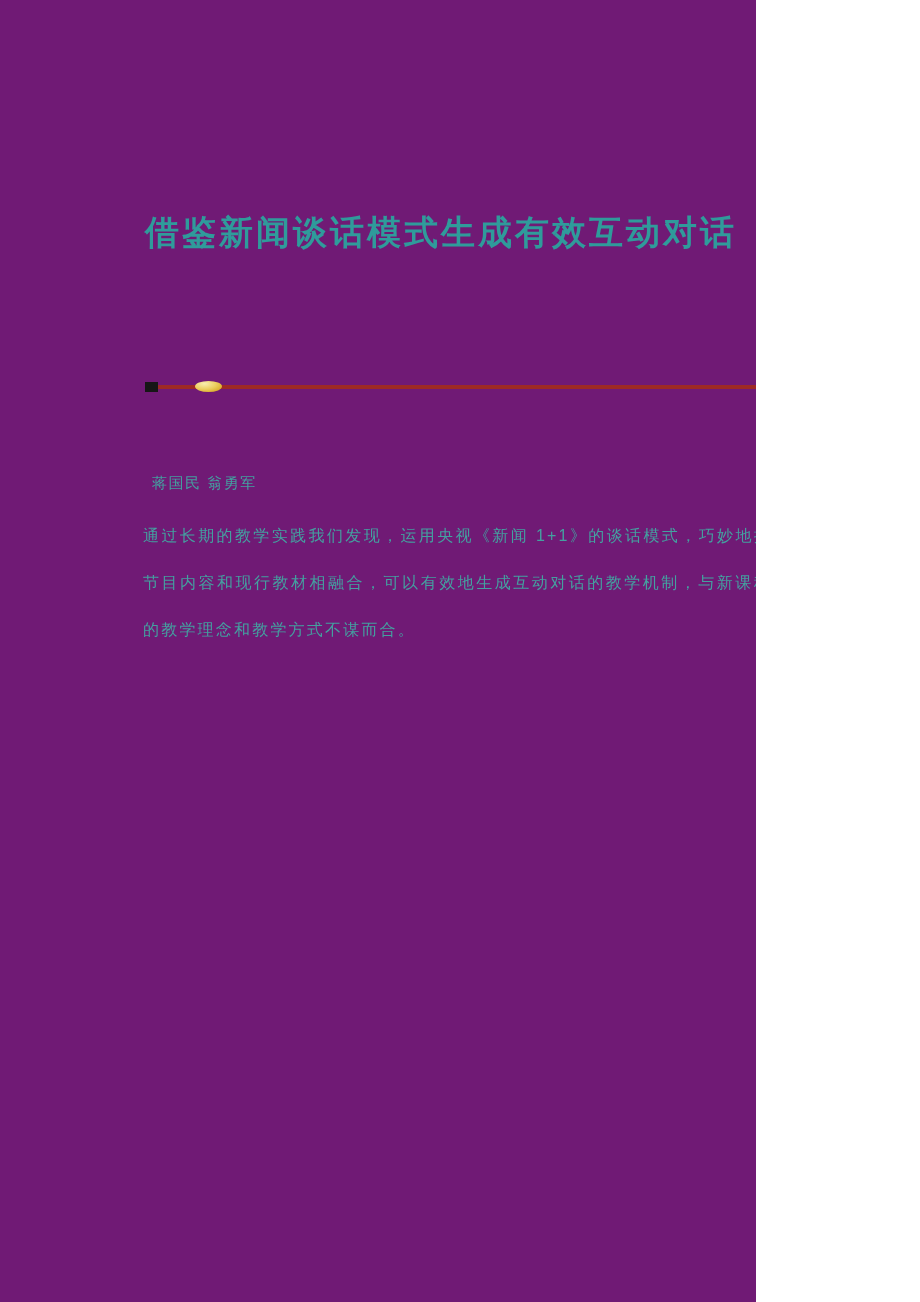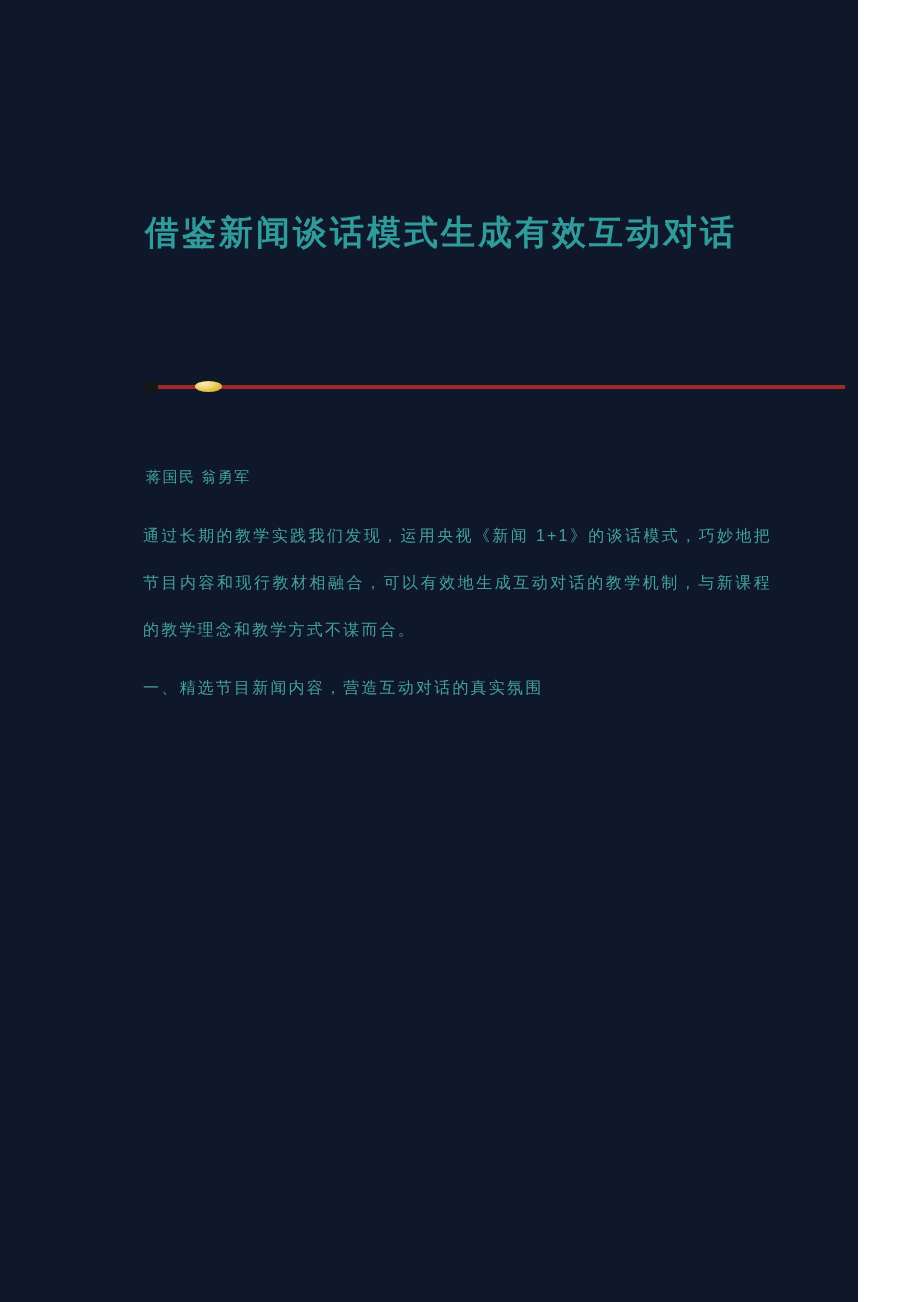--- a/index.html
+++ b/index.html
@@ -2,23 +2,23 @@
 <html><head>
 <meta charset="utf-8">
 <style>
   html, body {
     margin: 0;
     padding: 0;
     background: #ffffff;
   }
   .page {
     position: relative;
-    width: 858px;
+    width: 756px;
     height: 1302px;
-    background: #0f172a;
+    background: #701a75;
     overflow: hidden;
     font-family: "Liberation Sans", sans-serif;
   }
   .title {
     position: absolute;
     left: 145px;
     top: 210px;
     margin: 0;
     font-family: "Liberation Serif", serif;
     font-size: 34px;
@@ -56,21 +56,21 @@
     top: 1px;
     width: 27px;
     height: 11px;
     border-radius: 50%;
     background: radial-gradient(ellipse at 35% 25%, #f8eeb0 0%, #ecd063 45%, #dcb232 75%, #c2992a 100%);
   }
   .byline {
     position: absolute;
     left: 144px;
     top: 466px;
-    margin: 2px;
+    margin: 8px;
     font-size: 15px;
     letter-spacing: 1.5px;
     color: #44a0a0;
   }
   .body-text {
     position: absolute;
     left: 143px;
     top: 512px;
     width: 645px;
     color: #44a0a0;
@@ -93,16 +93,15 @@
   <div class="divider">
     <span class="divider-line"></span>
     <span class="divider-square"></span>
     <span class="divider-ellipse"></span>
   </div>
 
   <p class="byline">蒋国民 翁勇军</p>
 
   <div class="body-text">
     <p>通过长期的教学实践我们发现，运用央视《新闻 1+1》的谈话模式，巧妙地把节目内容和现行教材相融合，可以有效地生成互动对话的教学机制，与新课程的教学理念和教学方式不谋而合。</p>
-    <p>一、精选节目新闻内容，营造互动对话的真实氛围</p>
   </div>
 
 </div>
 
 </body></html>

